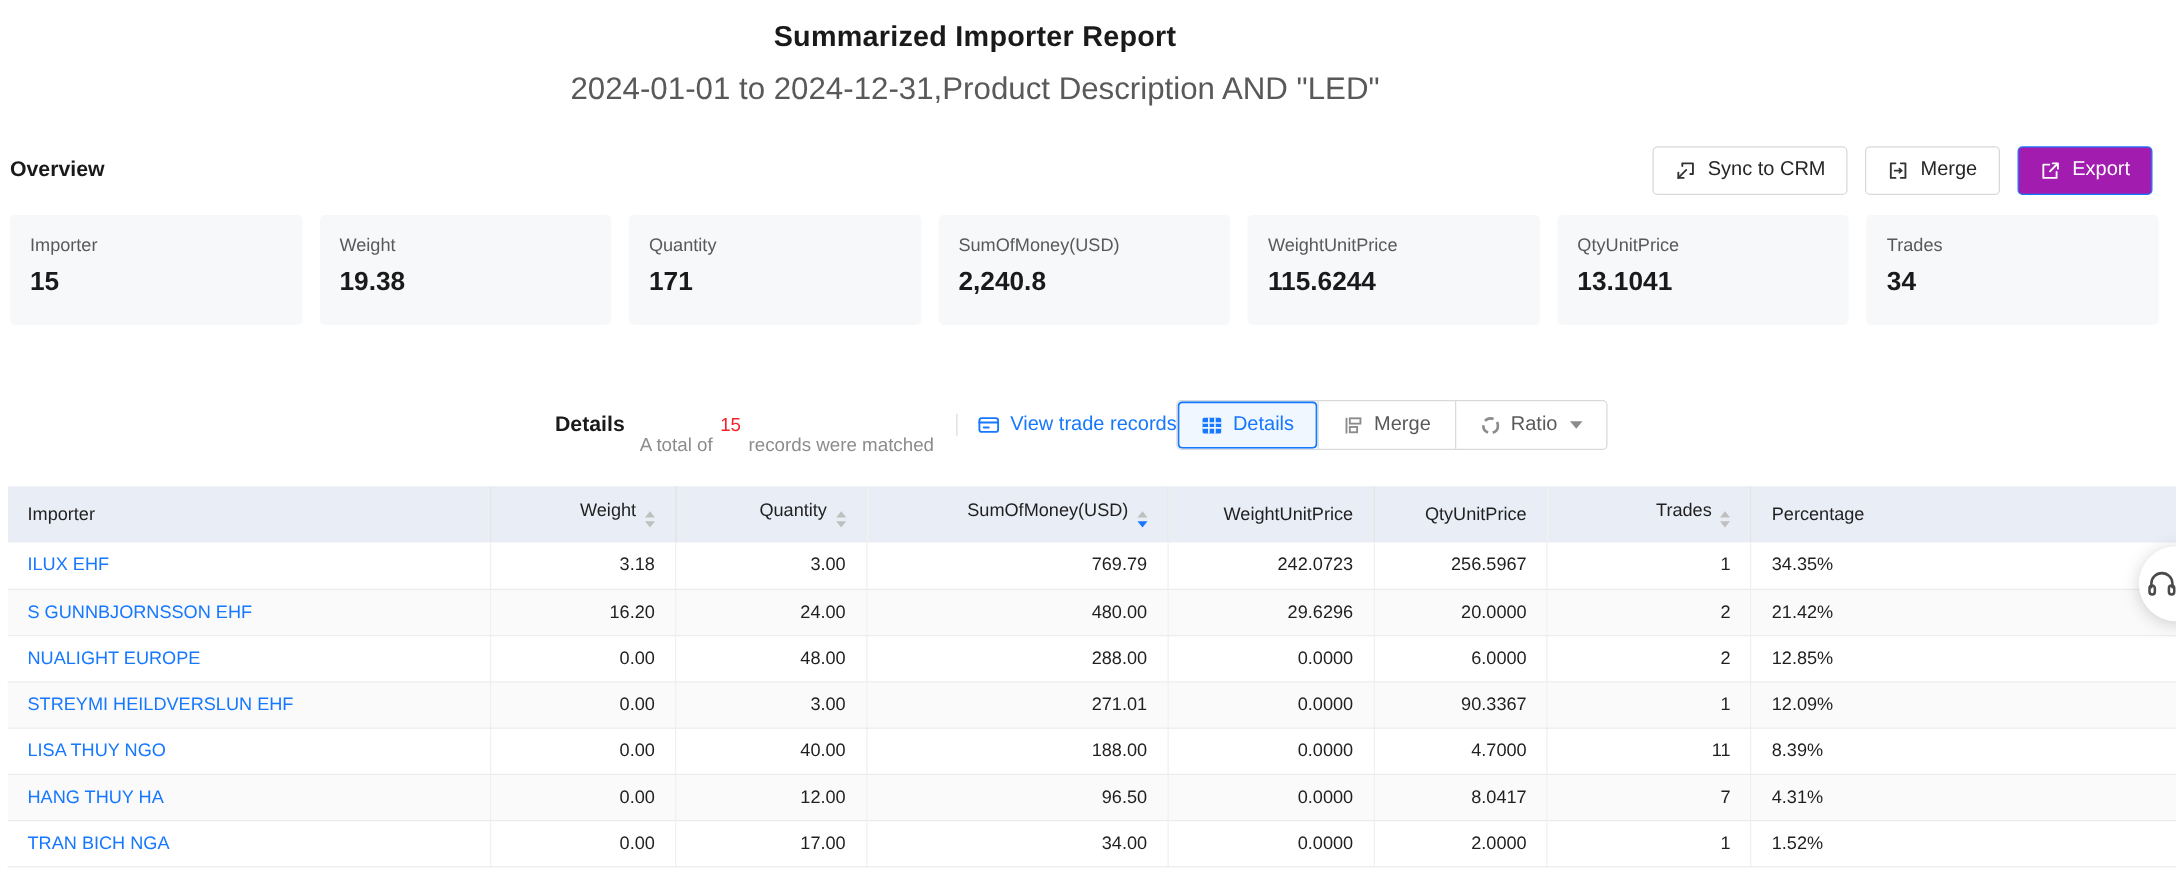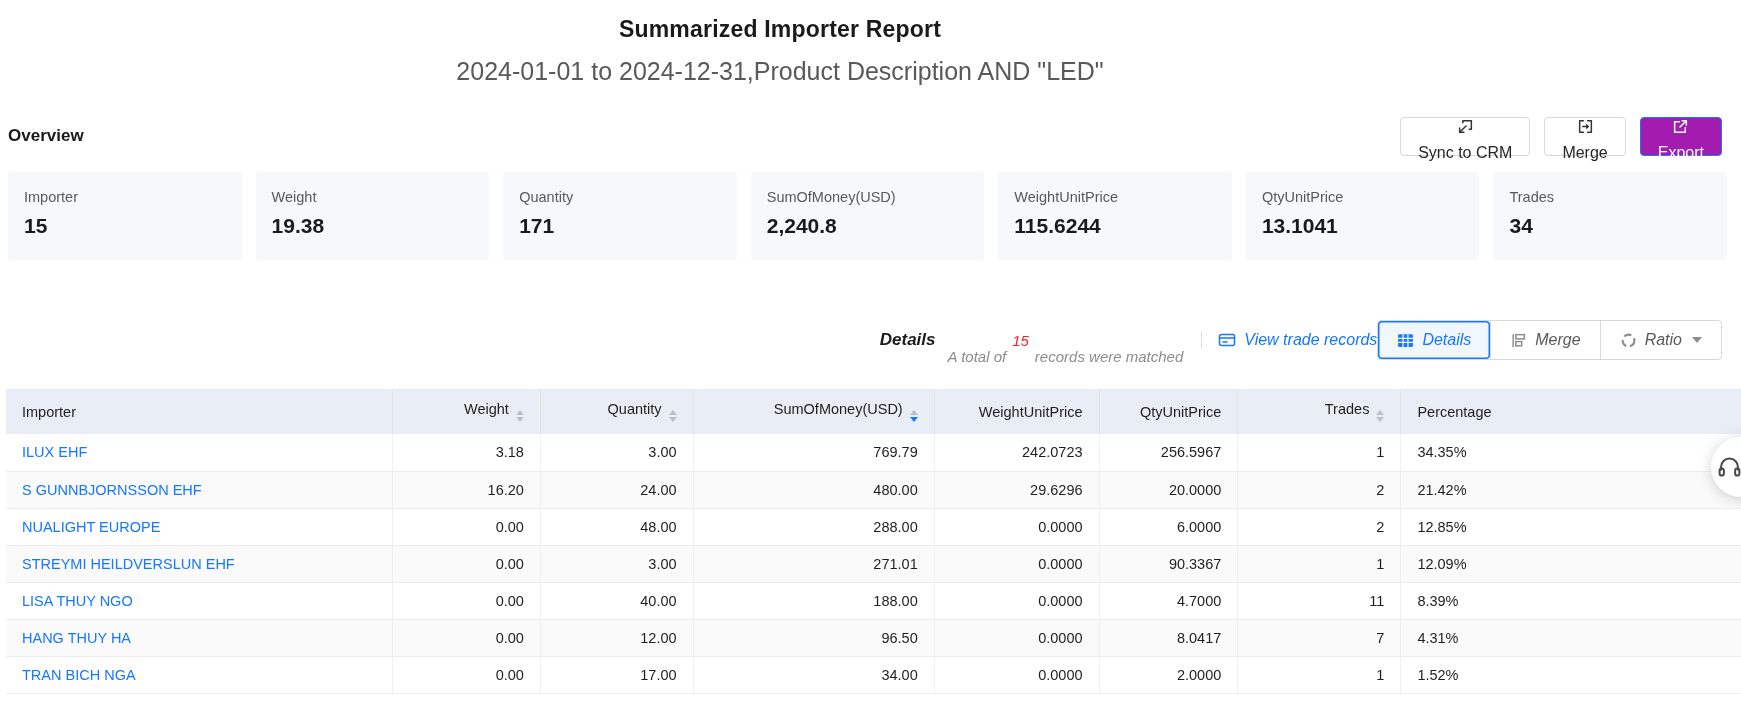--- a/index.html
+++ b/index.html
@@ -15,32 +15,32 @@
   .page-title  { font-size:23px; font-weight:700; color:#1a1a1a; letter-spacing:.2px; }
   .page-subtitle { font-size:25px; color:#595959; margin-top:14px; }
 
   
   .overview-row { display:flex; justify-content:space-between; align-items:center;
                   margin:30px 19px 0 8px; height:40px; }
   .overview-label { font-size:17px; font-weight:700; color:#1a1a1a; }
   .actions { display:flex; gap:14px; }
   .btn { display:inline-flex; align-items:center; gap:9px; height:39px; padding:0 17px;
          border:1px solid #d9d9d9; border-radius:4px; background:#fff;
-         font-size:16px; color:#262626; cursor:pointer; white-space:nowrap;flex-direction:column; }
+         font-size:16px; color:#262626; cursor:pointer; white-space:nowrap; }
   .btn.primary { background:#a21caf; border-color:#1677ff; color:#fff; }
 
   
   .cards { display:flex; gap:14px; margin:16px 14px 0 8px; }
   .card { flex:1; background:#f7f8fa; border-radius:4px; padding:17px 16px 14px; height:88px; }
   .card-label { font-size:14.5px; color:#595959; }
   .card-value { font-size:21px; font-weight:700; color:#1a1a1a; margin-top:9px; }
 
   
-  .details-row { display:flex; justify-content:flex-end; align-items:center;
-                 margin:60px 19px 0 8px; height:40px;font-style:italic; }
+  .details-row { display:flex; justify-content:center; align-items:center;
+                 margin:60px 19px 0 8px; height:40px; }
   .details-left { display:flex; align-items:center; }
   .details-title { font-size:17px; font-weight:700; color:#1a1a1a; margin-right:12px; }
   .muted { color:#8c8c8c; font-size:15px;margin-top:33px; }
   .count { color:#f5222d; font-size:15px; margin:0 6px; }
   .vdiv { width:1px; height:18px; background:#dcdcdc; margin:0 16px 0 18px; }
   .link-blue { display:inline-flex; align-items:center; gap:8px; color:#1677ff;
                font-size:16px; cursor:pointer; }
 
   .seg { display:flex; align-items:stretch; border:1px solid #d9d9d9; border-radius:4px;
          background:#fff; height:40px; }

